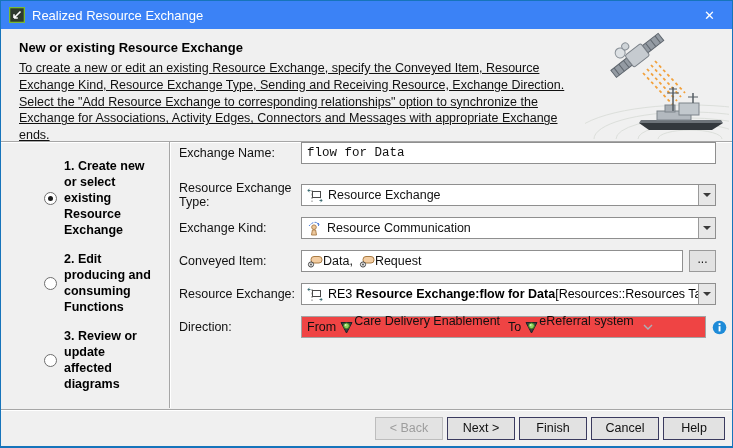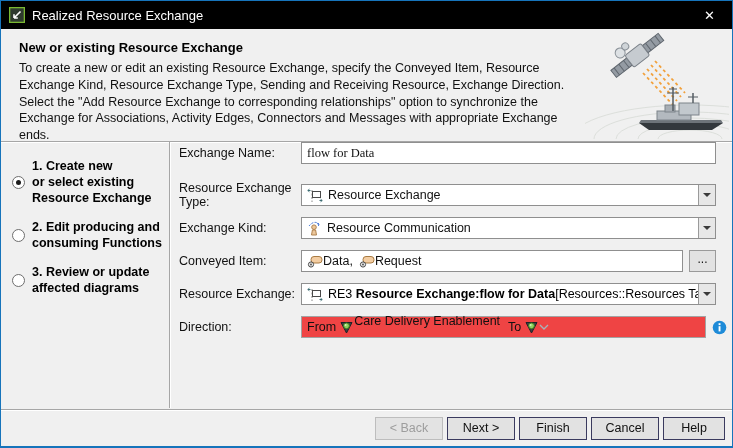--- a/index.html
+++ b/index.html
@@ -3,51 +3,51 @@
 <meta charset="utf-8">
 <style>
   html,body{margin:0;padding:0;background:#888;}
   *{box-sizing:border-box;}
   .window{
     position:relative;width:733px;height:448px;background:#f0f0f0;
     border:1px solid #1674bb;border-bottom:2px solid #1674bb;
     font-family:"Liberation Sans",sans-serif;color:#111;overflow:hidden;
   }
   
-  .titlebar{position:absolute;top:0;left:0;right:0;height:28px;background:#000000;
+  .titlebar{position:absolute;top:0;left:0;right:0;height:28px;background:#3b82f6;
     display:flex;align-items:center;padding-left:8px;}
   .titlebar .app-icon{width:16px;height:16px;flex:0 0 auto;}
   .titlebar .title{color:#fff;font-size:13px;margin-left:7px;}
   .titlebar .close{margin-left:auto;width:45px;height:28px;display:flex;align-items:center;
     justify-content:center;color:#fff;font-size:13px;cursor:pointer;}
   
   .header{position:absolute;top:28px;left:0;right:0;height:113px;background:#f0f0f0;
     border-bottom:1px solid #a6a6a6;box-shadow:0 1px 0 #ffffff;}
   .header-title{padding:11px 0 0 18px;font-size:13px;font-weight:bold;color:#000;}
-  .header-desc{margin:5px 0 0 18px;width:562px;font-size:12.5px;line-height:1.34;color:#111;}
+  .header-desc{margin:5px 0 0 18px;width:562px;font-size:12.5px;line-height:1.34;color:#111;text-decoration:underline;}
   .header-art{position:absolute;top:2px;right:3px;width:144px;height:108px;}
   
-  .sidebar{position:absolute;left:0;top:141px;width:168px;bottom:38px;padding-top:16px;}
+  .sidebar{position:absolute;left:0;top:141px;width:168px;bottom:38px;padding-top:16px;padding-left:32px;}
   .vsep{position:absolute;left:168px;top:141px;bottom:38px;width:0;
     border-left:1px solid #a6a6a6;border-right:1px solid #ffffff;}
   .step{display:flex;align-items:center;gap:7px;padding:0 6px 0 11px;margin-bottom:13px;cursor:pointer;}
   .radio{width:13px;height:13px;border:1px solid #6e6e6e;border-radius:50%;background:#fff;
     flex:0 0 auto;position:relative;}
   .radio.selected::after{content:"";position:absolute;left:3px;top:3px;width:5px;height:5px;
     border-radius:50%;background:#1c1c1c;}
   .step-label{font-size:12.5px;font-weight:bold;line-height:1.28;color:#000;}
   .step-label span{display:block;}
   
   .form{position:absolute;left:178px;top:141px;right:0;}
   .row{display:flex;align-items:center;height:22px;margin-bottom:11px;}
   .row.first{margin-bottom:20px;}
   .flabel{width:122px;font-size:12.5px;color:#111;flex:0 0 auto;}
   .field{height:22px;border:1px solid #8f8f8f;background:#fff;display:flex;align-items:center;
     font-size:12.5px;padding:0 5px;flex:1;margin-right:16px;min-width:0;}
-  input.field{padding:0 5px;font-family:Liberation Serif, serif;font-size:12.5px;color:#111;outline:none;}
+  input.field{padding:0 5px;font-family:Liberation Mono, monospace;font-size:12.5px;color:#111;outline:none;}
   .combo{padding-right:0;cursor:default;}
   .combo .ctext{margin-left:5px;white-space:nowrap;overflow:hidden;}
   .combo .spacer,.plain .spacer{flex:1;}
   .drop{width:17px;height:20px;border-left:1px solid #9a9a9a;background:#e7e7e7;
     display:flex;align-items:center;justify-content:center;flex:0 0 auto;cursor:pointer;}
   .drop::after{content:"";width:0;height:0;border-left:4px solid transparent;
     border-right:4px solid transparent;border-top:4px solid #3a3a3a;}
   .browse{width:27px;height:22px;border:1px solid #9a9a9a;background:#e2e2e2;font-size:12px;
     display:flex;align-items:center;justify-content:center;margin:0 16px 0 6px;cursor:pointer;
     font-family:"Liberation Sans",sans-serif;padding-bottom:5px;}
@@ -265,20 +265,21 @@
         </span>
         <span class="name">Care Delivery Enablement</span>
         <span class="seg">To</span>
         <span class="icon">
           <svg width="13" height="13" viewBox="0 0 13 13">
             <path d="M1 1.5 L12 1.5 L6.5 12 Z" fill="#3a4045" stroke="#1e2226"></path>
             <circle cx="6.5" cy="4.8" r="2.9" fill="#8fd35f" stroke="#3f7a1f"></circle>
             <circle cx="5.6" cy="3.9" r="1" fill="#d2f0b8"></circle>
           </svg>
         </span>
+        <span class="name">eReferral system</span>
         <span class="spacer"></span>
         <span class="chev">
           <svg width="12" height="8" viewBox="0 0 12 8">
               <polyline points="2,2 6,6 10,2" fill="none" stroke="#a9b2b9" stroke-width="1.4"></polyline>
             </svg>
         </span>
       </div>
       <span class="info icon">
         <svg width="15" height="15" viewBox="0 0 15 15">
           <circle cx="7.5" cy="7.5" r="6.8" fill="#1e8bd8"></circle>

